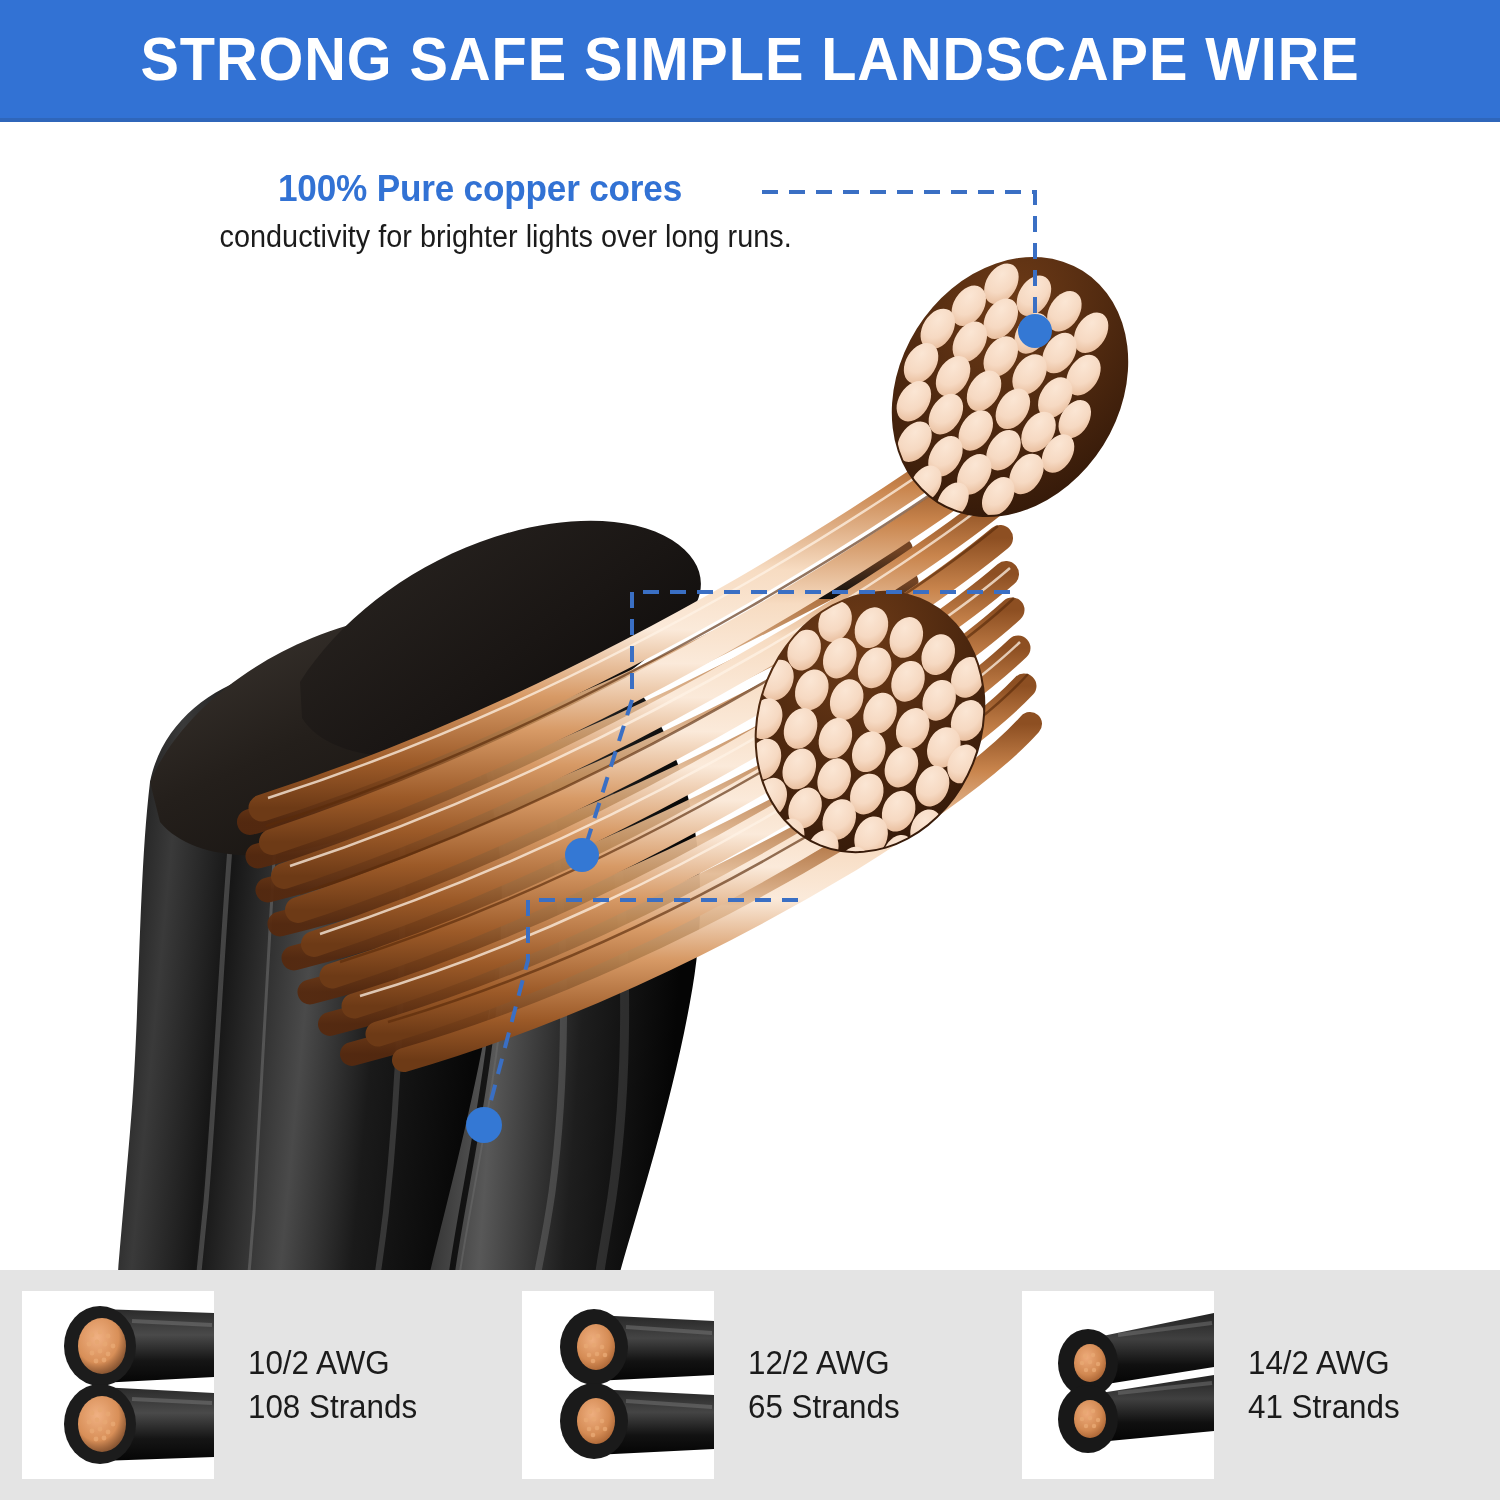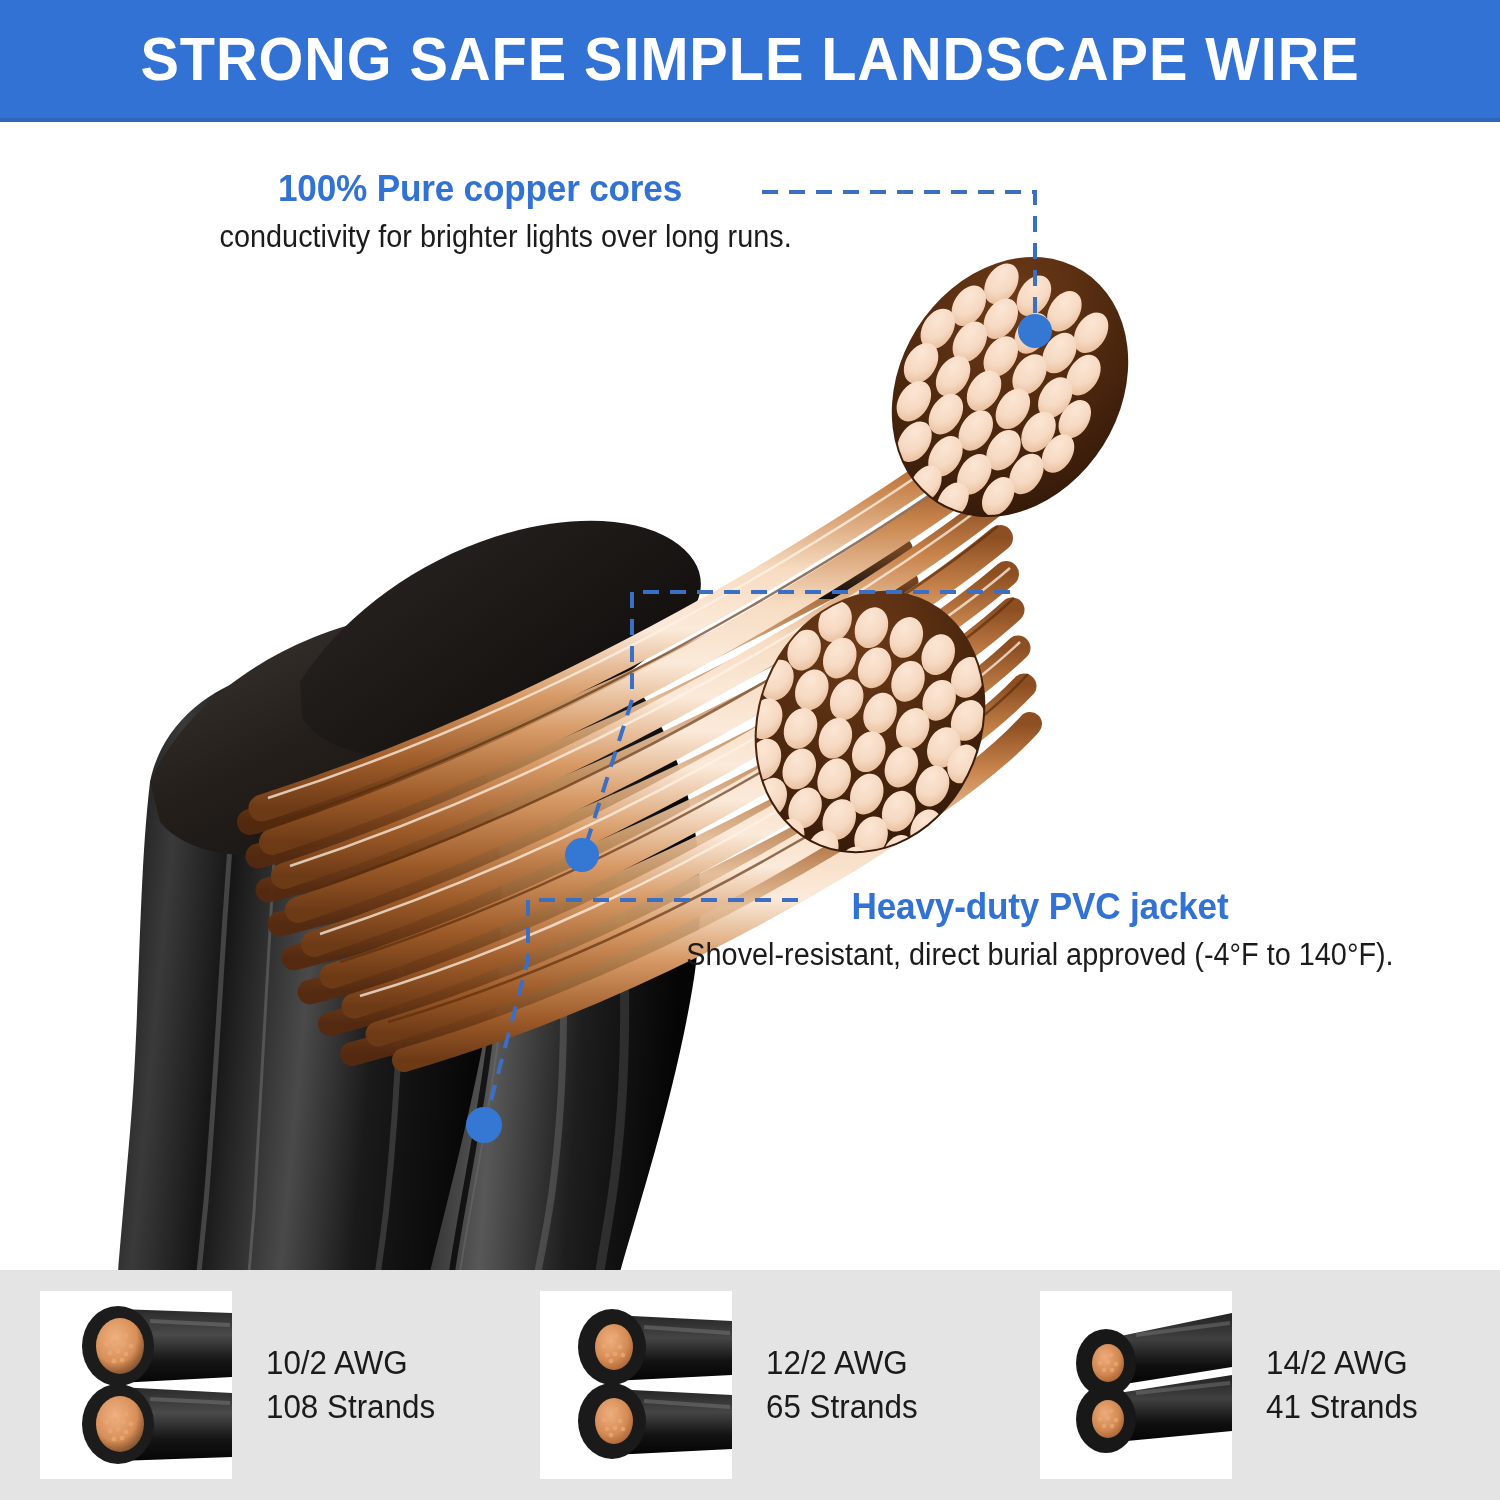--- a/index.html
+++ b/index.html
@@ -104,21 +104,21 @@
     height: 230px;
     background: #e4e4e4;
     display: flex;
     align-items: center;
   }
   .spec-item {
     flex: 1 1 0;
     display: flex;
     align-items: center;
     height: 100%;
-    padding-left: 40px;
+    padding-left: 22px;
     box-sizing: border-box;
   }
   .spec-thumb {
     width: 192px;
     height: 188px;
     background: #ffffff;
     flex: 0 0 auto;
     position: relative;
     overflow: hidden;
   }
@@ -386,24 +386,20 @@
     <polyline points="798,900 528,900 528,960 488,1112" fill="none" stroke="#3a6fc4" stroke-width="4" stroke-dasharray="16 11"></polyline>
     <circle cx="484" cy="1125" r="18" fill="#3478d4"></circle>
   </svg>
 
   <div class="callout" id="callout-copper">
     <div class="callout-title">100% Pure copper cores</div>
     <div class="callout-body">conductivity for brighter lights over long runs.</div>
   </div>
 
 
-  <div class="callout" id="callout-jacket">
-    <div class="callout-title">Heavy-duty PVC jacket</div>
-    <div class="callout-body">Shovel-resistant, direct burial approved (-4°F to 140°F).</div>
-  </div>
 
   <div id="spec-strip">
 
     <div class="spec-item">
       <div class="spec-thumb">
         <svg width="192" height="188" viewBox="0 0 192 188" xmlns="http://www.w3.org/2000/svg">
           <defs>
             <linearGradient id="t1body" x1="0" y1="0" x2="0" y2="1">
               <stop offset="0%" stop-color="#2a2a2a"></stop>
                 <stop offset="35%" stop-color="#4a4a4a"></stop>

